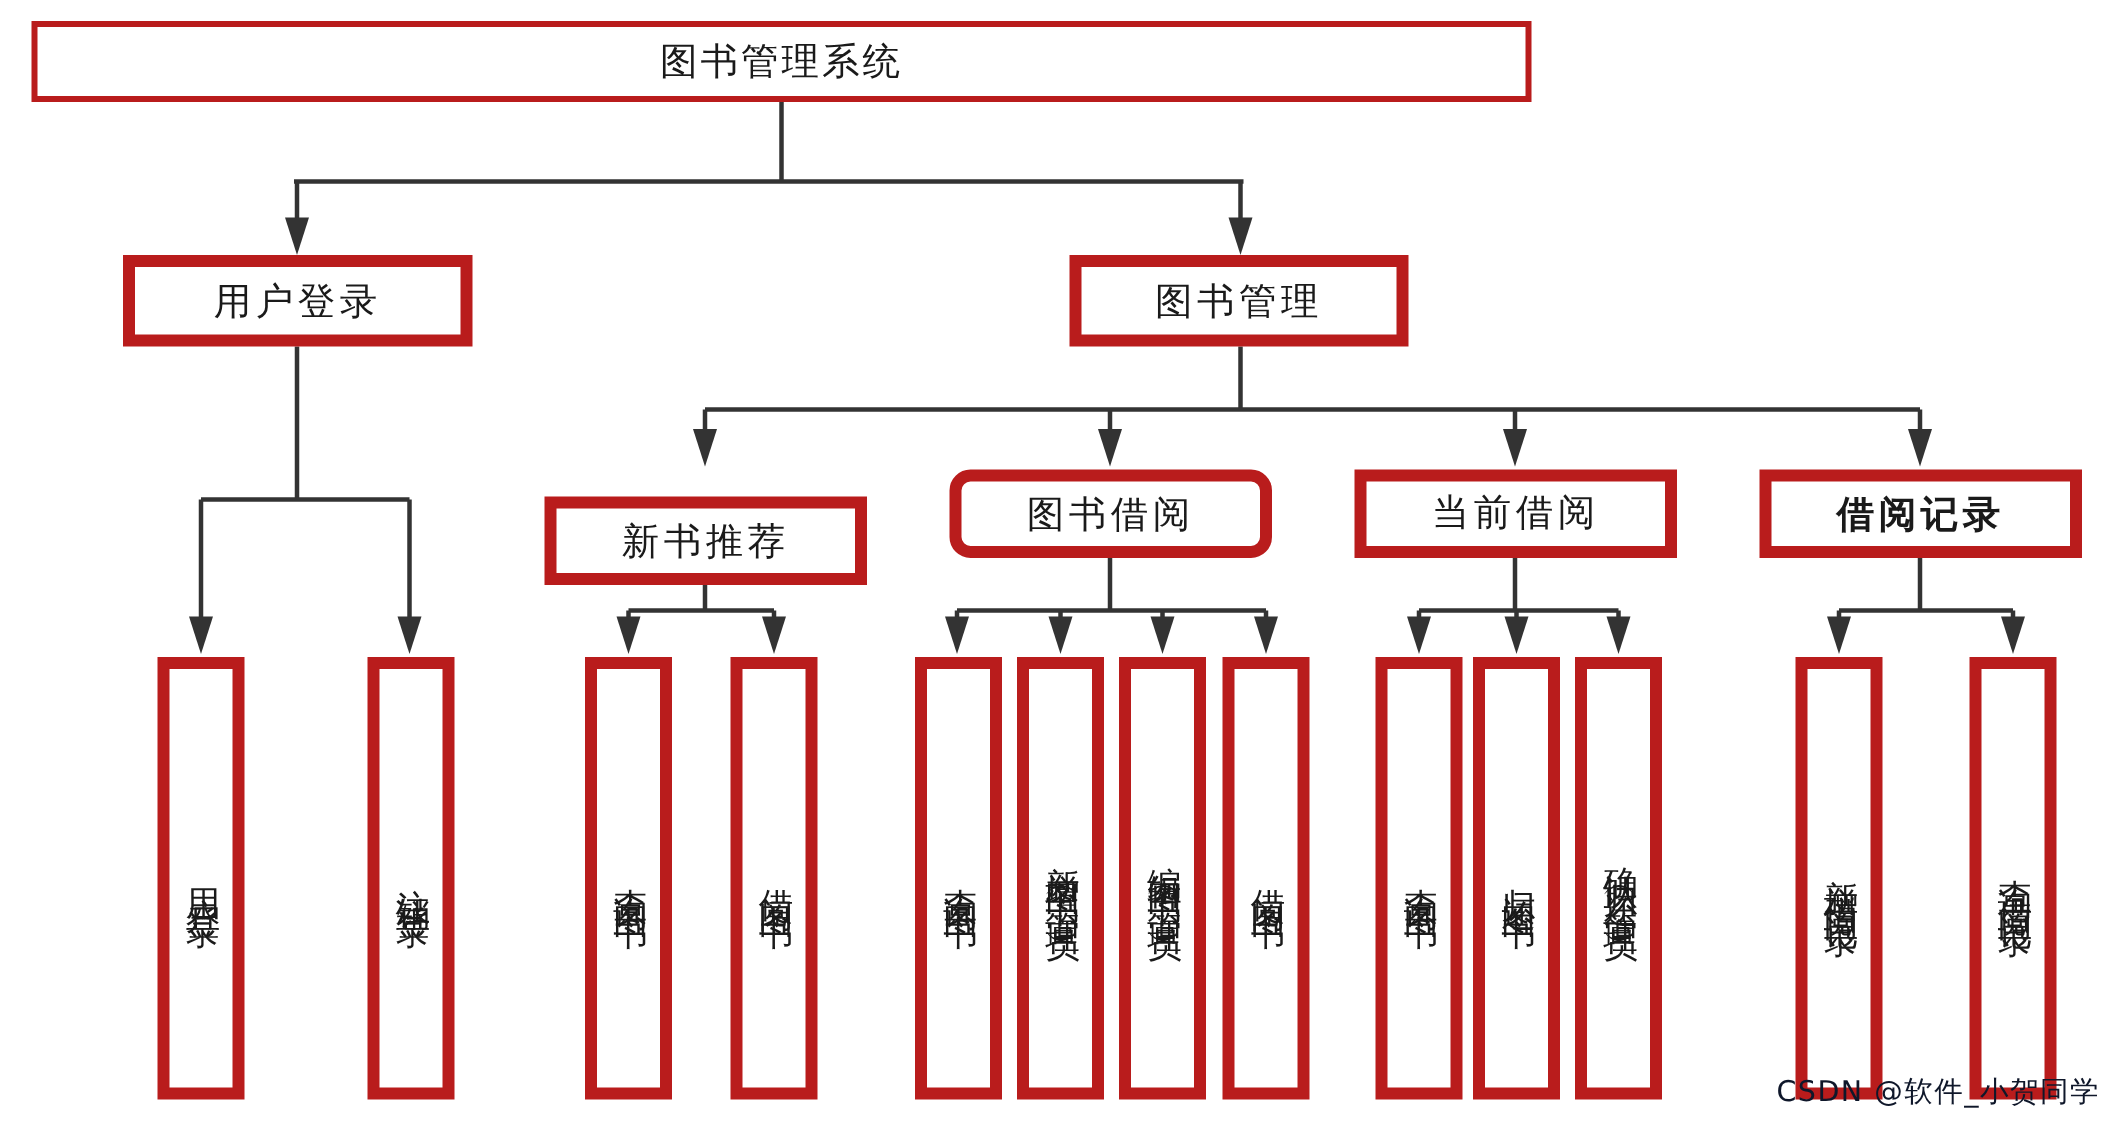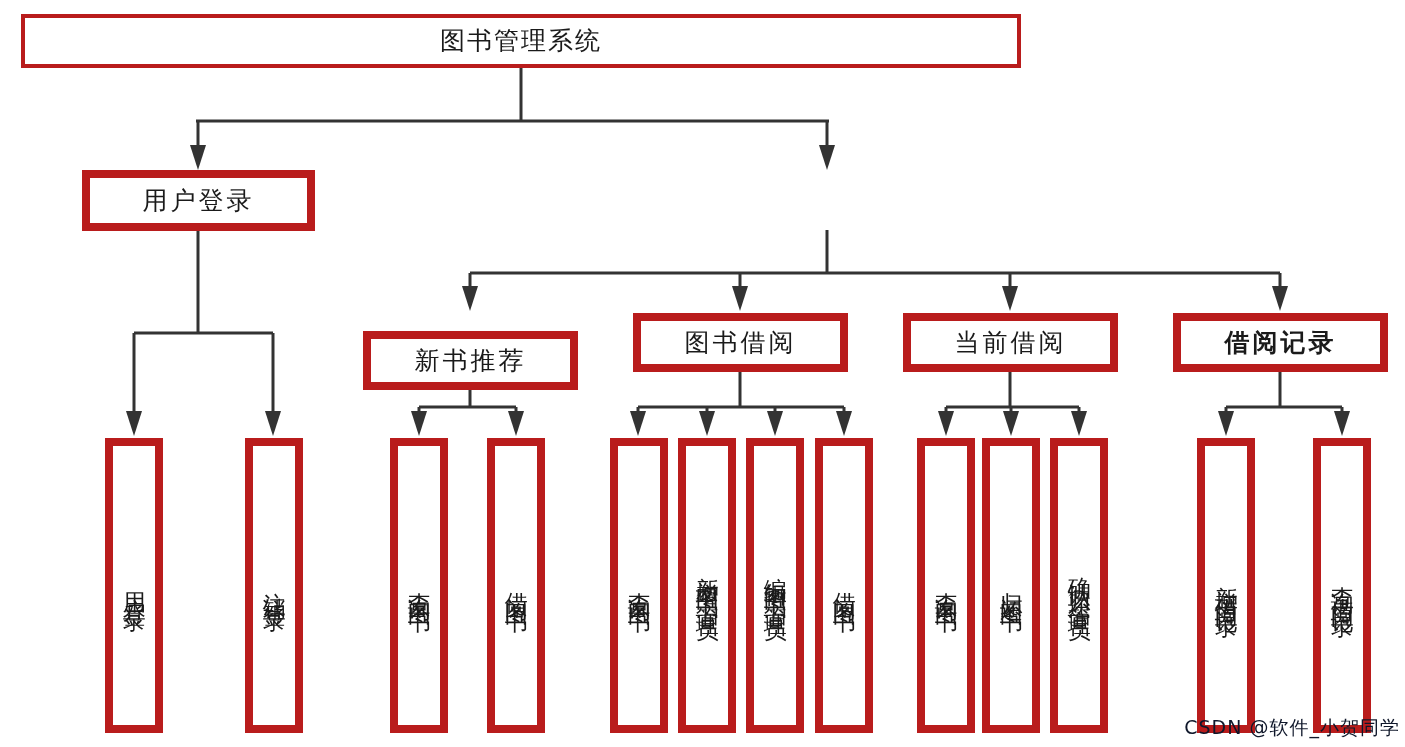--- a/index.html
+++ b/index.html
@@ -126,23 +126,24 @@
       <polygon points="1003,411 1019,411 1011,436"></polygon>
       <polygon points="1071,411 1087,411 1079,436"></polygon>
       <polygon points="1218,411 1234,411 1226,436"></polygon>
       <polygon points="1334,411 1350,411 1342,436"></polygon>
     </g>
   </svg>
 
   <div class="node root-node" style="left:21px;top:14px;width:1000px;height:54px;">图书管理系统</div>
 
   <div class="node" style="left:82px;top:170px;width:233px;height:61px;">用户登录</div>
+  <div class="node" style="left:713px;top:170px;width:226px;height:61px;">图书管理</div>
 
   <div class="node" style="left:363px;top:331px;width:215px;height:59px;">新书推荐</div>
-  <div class="node" style="left:633px;top:313px;width:215px;height:59px;">图书借阅</div>
+  <div class="node" style="left:633px;top:313px;width:215px;height:59px;border-radius:14px;">图书借阅</div>
   <div class="node" style="left:903px;top:313px;width:215px;height:59px;font-family:Liberation Serif, serif;">当前借阅</div>
   <div class="node" style="left:1173px;top:313px;width:215px;height:59px;font-weight:bold;">借阅记录</div>
 
   <div class="node vnode" style="left:105px;top:438px;width:58px;height:295px;">用户登录</div>
   <div class="node vnode" style="left:245px;top:438px;width:58px;height:295px;">注销登录</div>
 
   <div class="node vnode" style="left:390px;top:438px;width:58px;height:295px;">查询图书</div>
   <div class="node vnode" style="left:487px;top:438px;width:58px;height:295px;">借阅图书</div>
 
   <div class="node vnode" style="left:610px;top:438px;width:58px;height:295px;">查询图书</div>

